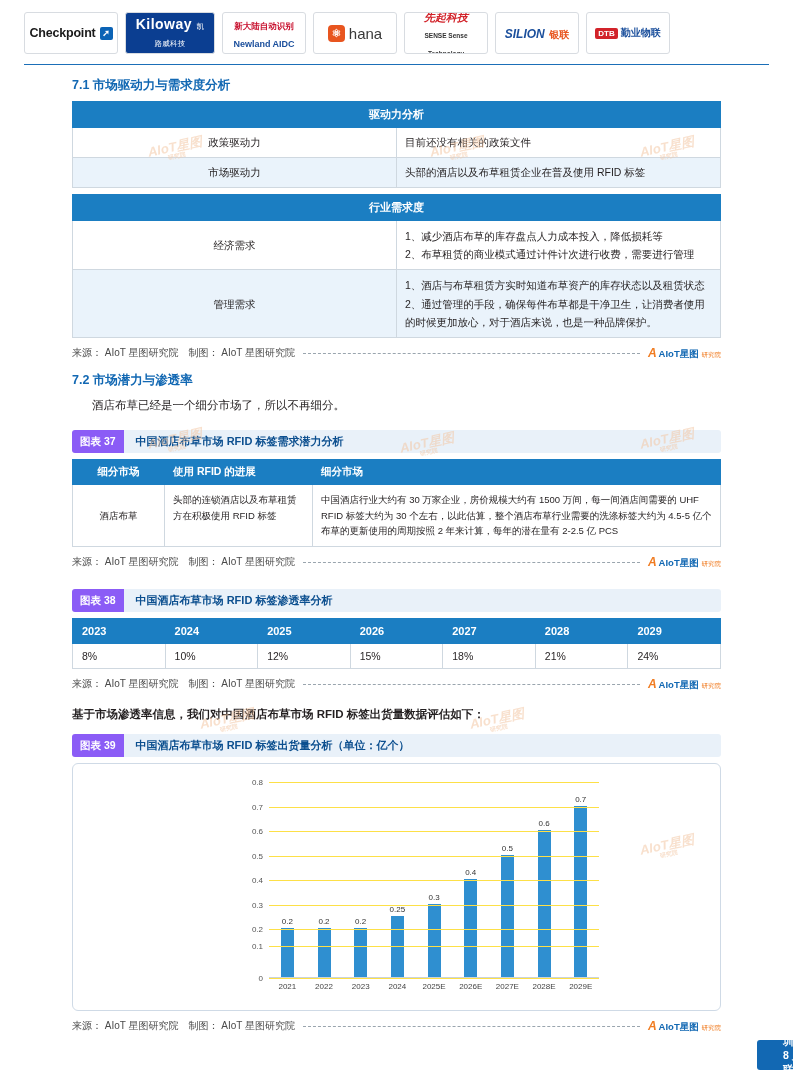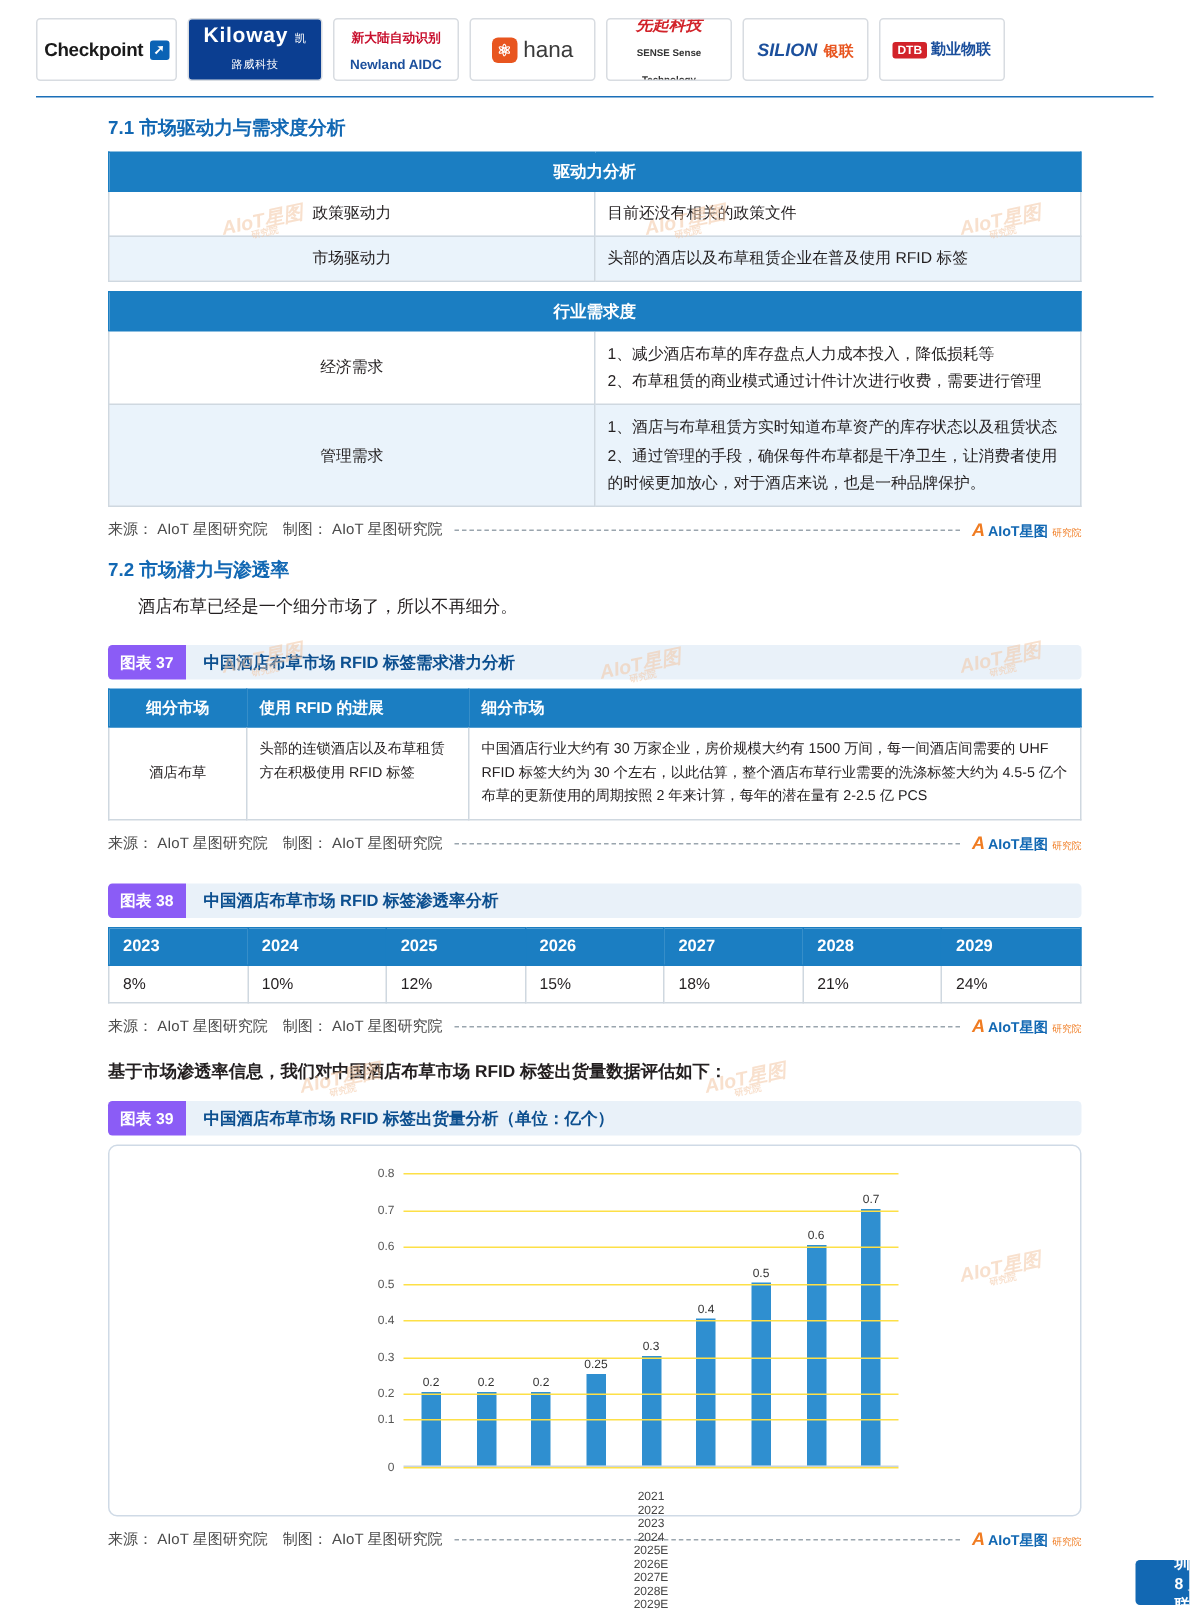--- a/index.html
+++ b/index.html
@@ -120,21 +120,21 @@
     height: 248px; position:relative; padding: 10px 14px 8px 14px;
   }
   .plot { position:absolute; left:196px; top:18px; width:330px; height:196px; }
   .gridline { position:absolute; left:0; right:0; height:1px; background:#fde047;text-align:center; }
   .ylab { position:absolute; right:calc(100% + 6px); transform:translateY(-50%); font-size:8px; color:#555;}
   .axis-x { position:absolute; left:0; right:0; bottom:0; height:1px; background:#c9d3dc; }
   .bars { position:absolute; left:0; right:0; bottom:1px; top:0; display:flex; align-items:flex-end; }
   .bcell { flex:1; display:flex; flex-direction:column; align-items:center; justify-content:flex-end; height:100%; position:relative;}
   .bar { width:13px; background:#2f8fd0; }
   .bval { font-size:8px; color:#333; margin-bottom:2px; }
-  .xlabels { position:absolute; left:196px; top:229px; width:330px; display:flex;flex-direction:column; }
+  .xlabels { position:absolute; left:196px; top:218px; width:330px; display:flex; }
   .xlabels div { flex:1; text-align:center; font-size:8px; color:#444; }
 
   
   .wm {
     position:absolute; font-style:italic; font-weight:700; color:#f3c8a6;
     opacity:.55; pointer-events:none; font-size:13px; transform:rotate(-12deg);
     line-height:1; text-align:center;
   }
   .wm small { display:block; font-size:6px; color:#f3c8a6; font-style:normal;}
 

